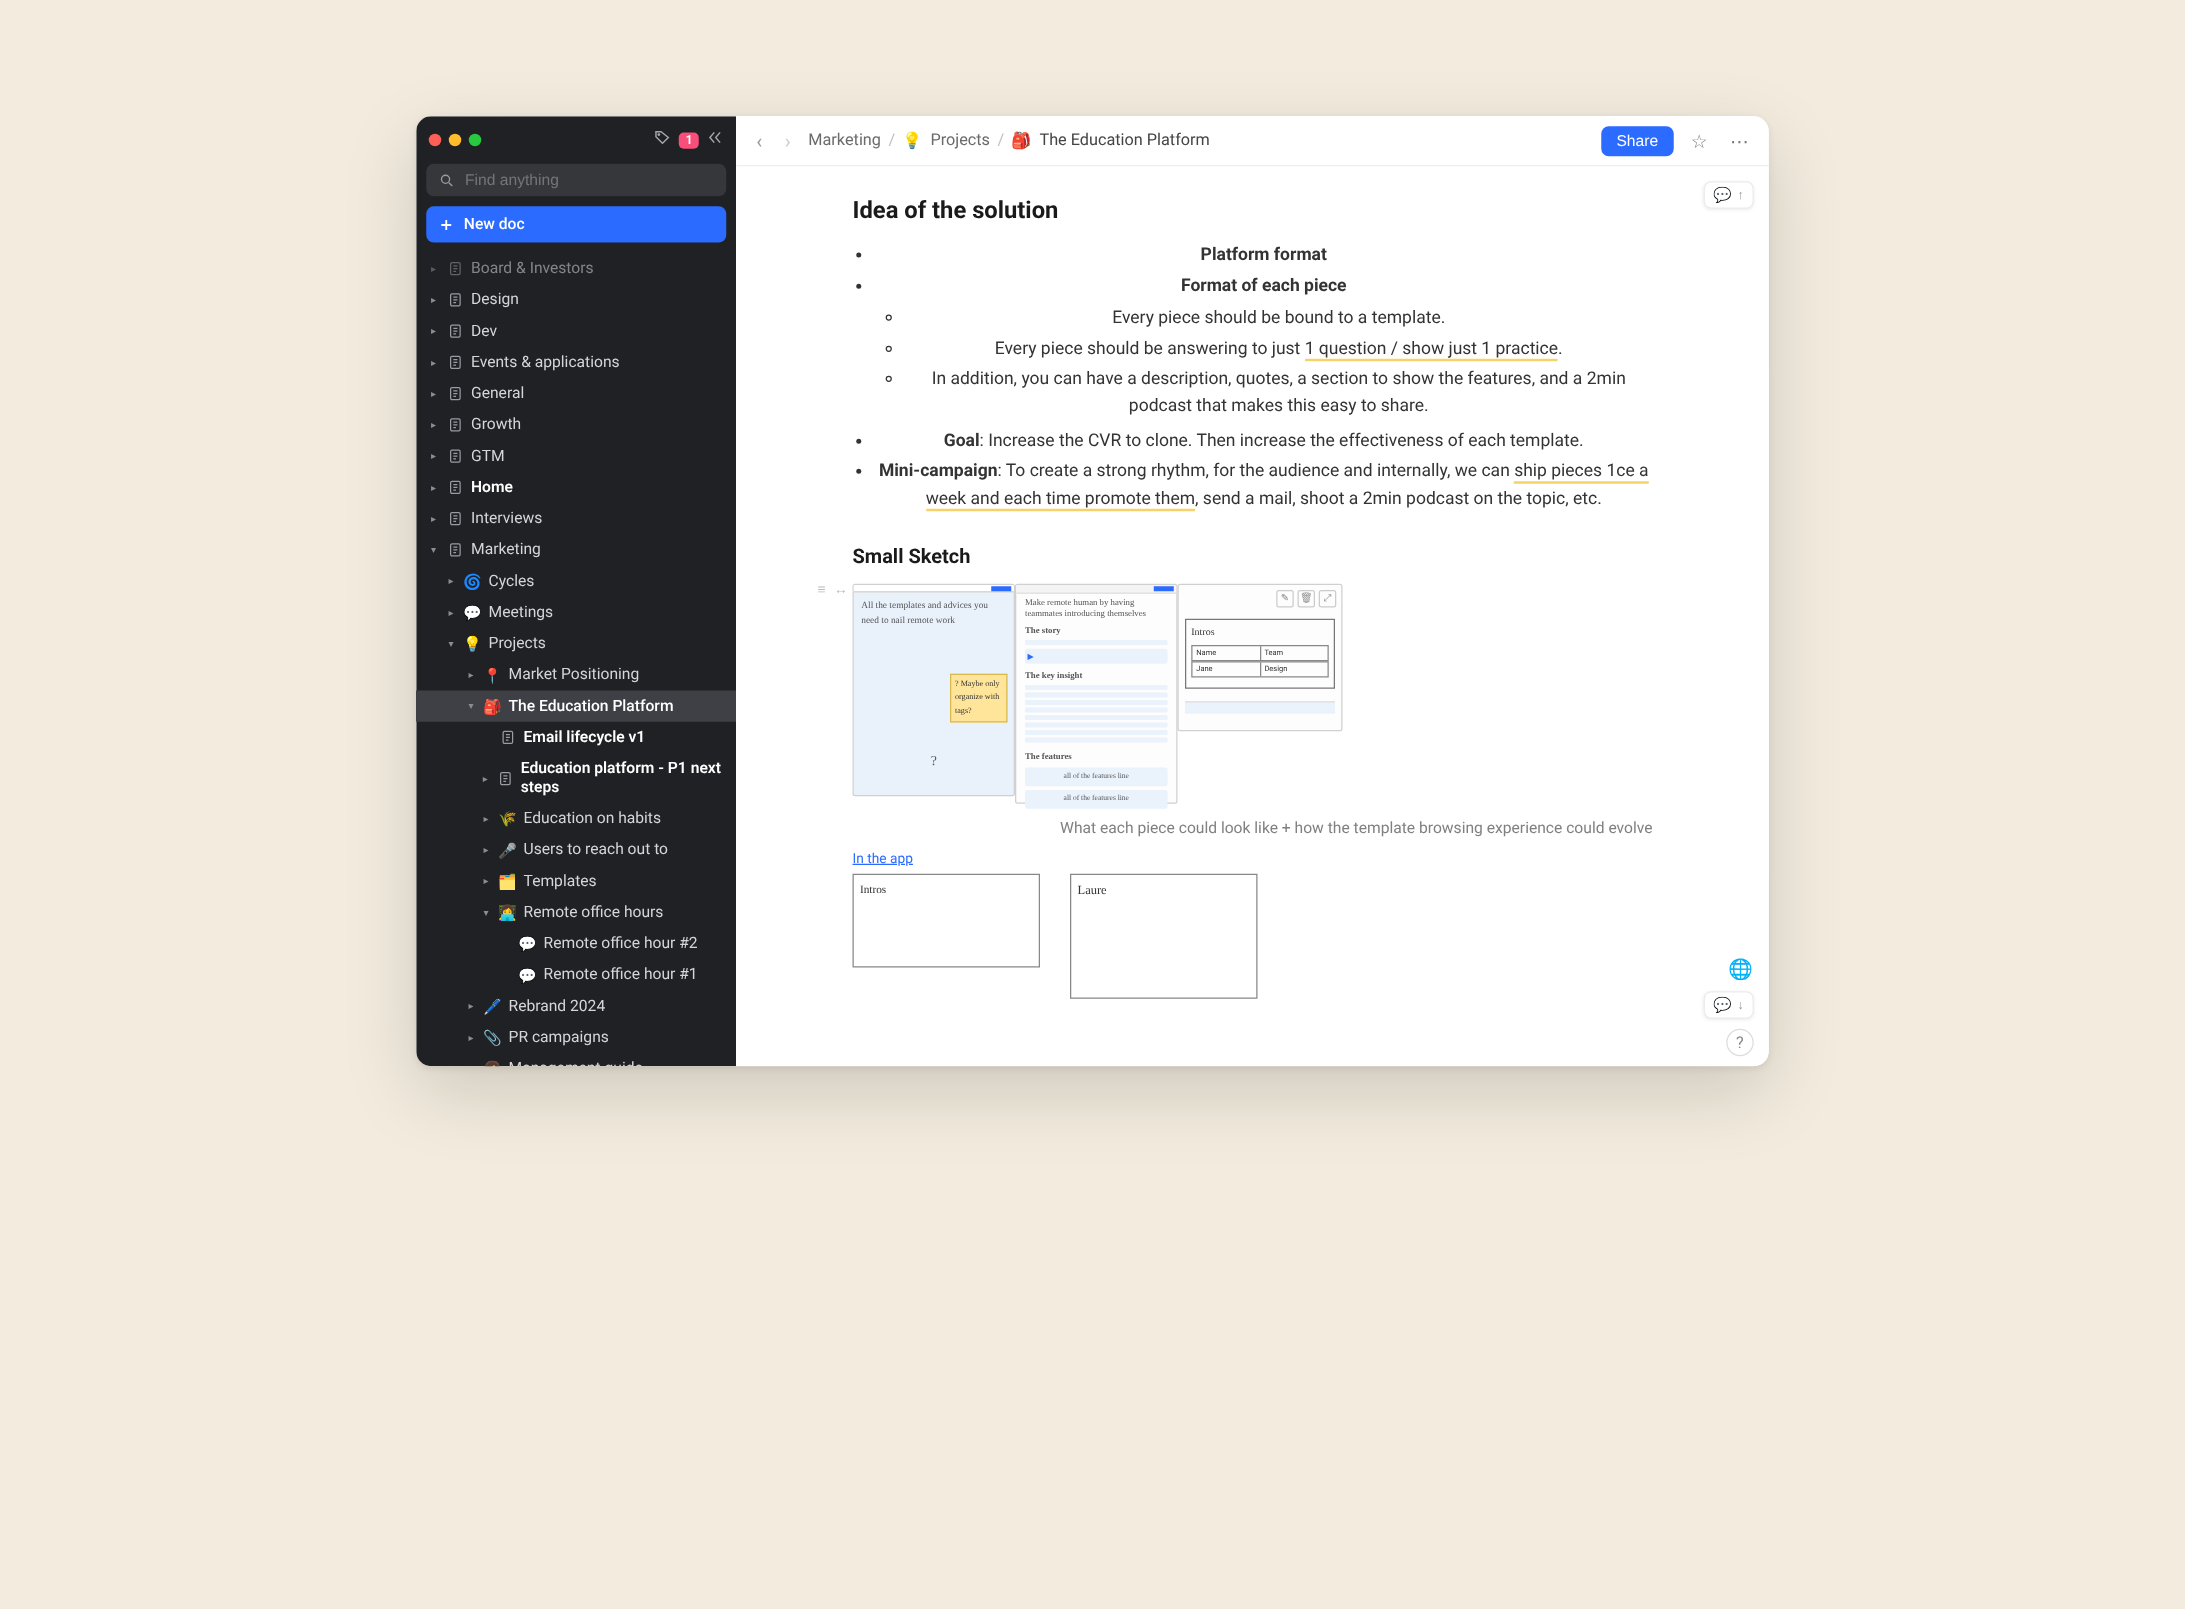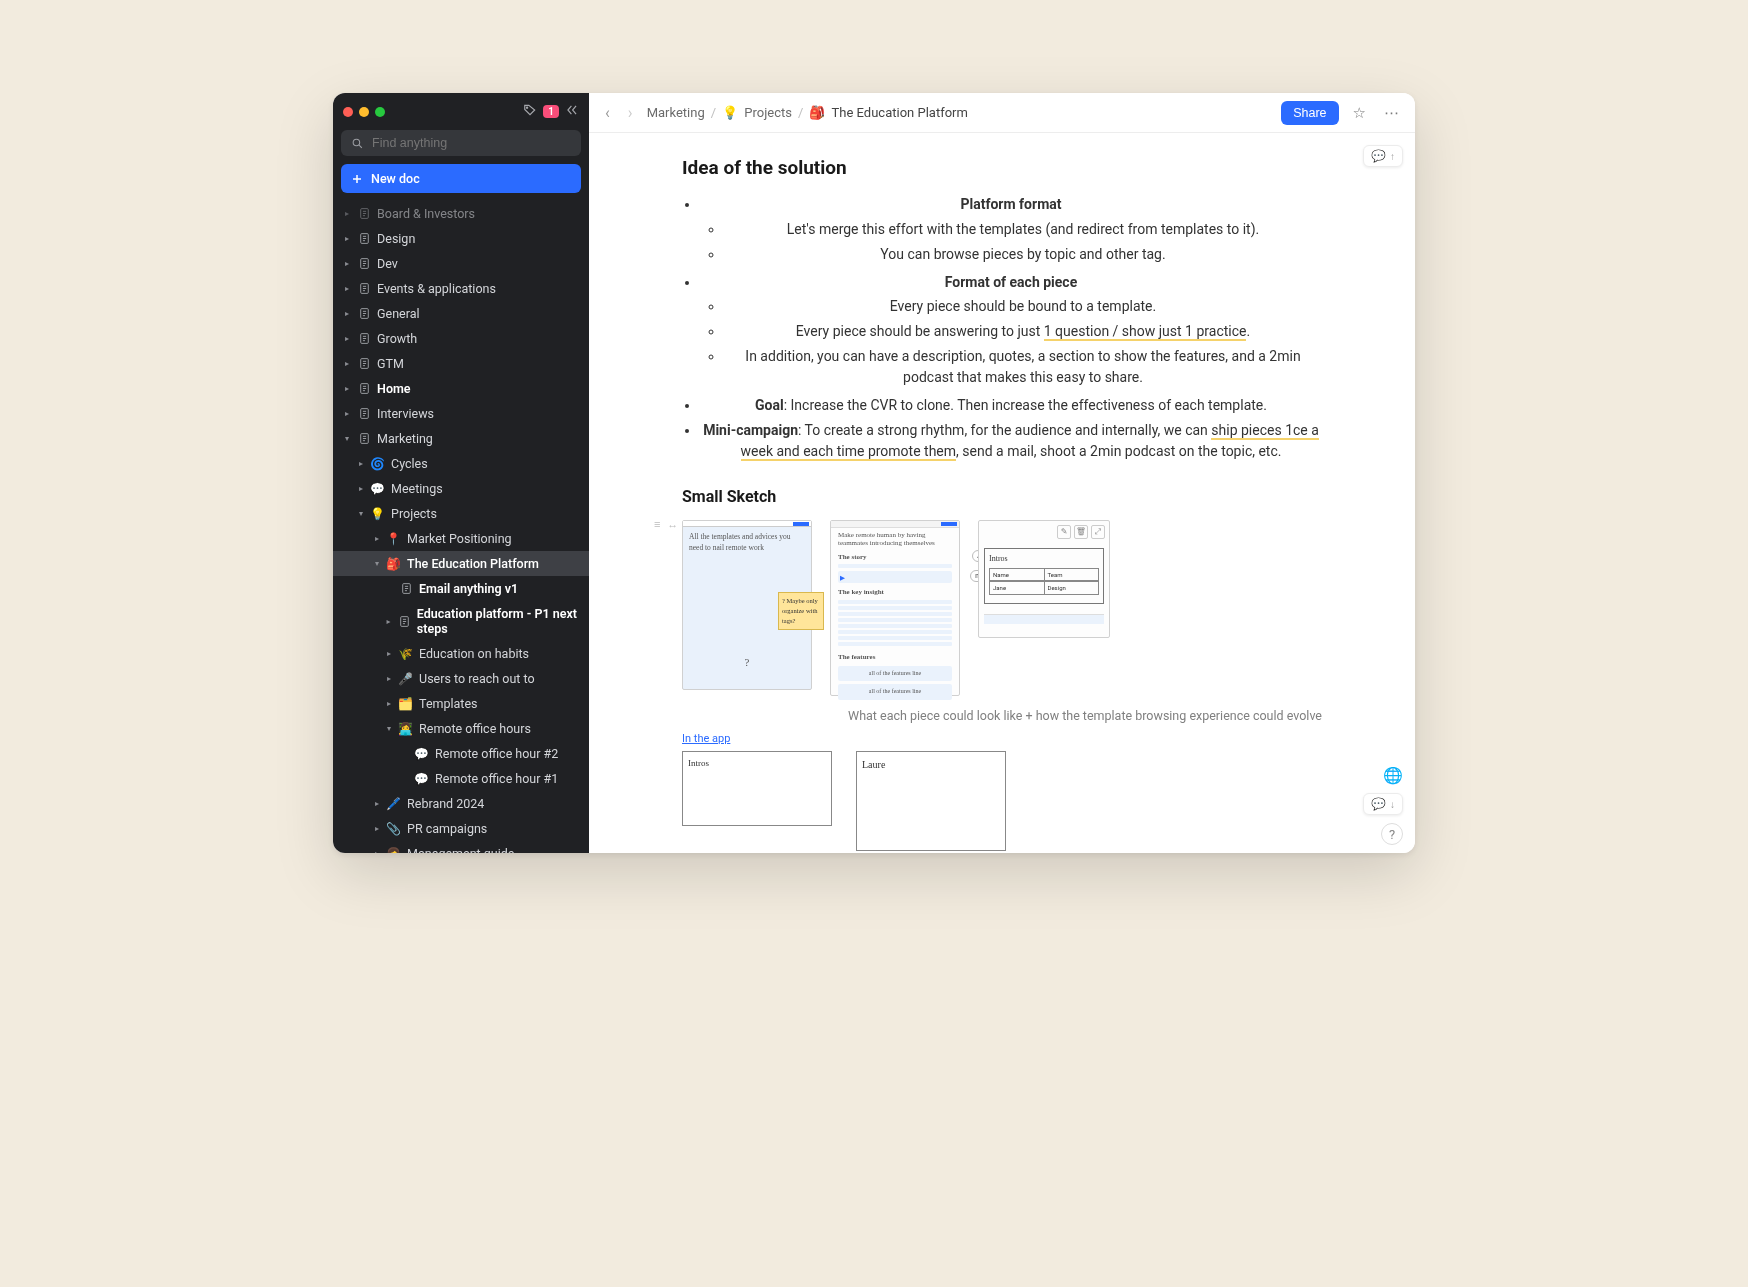--- a/index.html
+++ b/index.html
@@ -109,21 +109,21 @@
   }
   .doc { max-width: 640px; margin: 0 auto 40px; color:#333; font-size:14px; line-height:1.55;}
   h2.title { font-size:19px; color:#1a1a1a; font-weight:700; margin-bottom:12px;}
   h3.subtitle{ font-size:16px; color:#1a1a1a; font-weight:700; margin:22px 0 10px;}
   .doc ul { padding-left:18px; margin-bottom:6px;}
   .doc ul ul { padding-left:24px; }
   .doc li { margin:3px 0;text-align:center; }
   .hl { border-bottom:2px solid #f5d26a; }
   .side-pill { position:absolute; right:12px; background:#fff; border:1px solid #ececec; border-radius:6px; padding:3px 7px; font-size:12px; display:flex; align-items:center; gap:4px; box-shadow:0 1px 3px rgba(0,0,0,.08);}
   .comment-icon{color:#f3a33c;}
-  .sketch-wrap { display:flex; gap:18px; align-items:flex-start; margin-top:6px;}
+  .sketch-wrap { display:flex; align-items:flex-start; margin-top:6px;}
   .sketch1,.sketch2,.sketch3 { border:1px solid #d0d0d0; background:#fdfdfd; border-radius:2px;}
   .sketch1 { width:130px; height:170px; background:#e9f1fb; padding:6px; font-family:"Comic Sans MS",cursive; font-size:7.5px; color:#555; position:relative;}
   .s1bar{height:6px;background:#fff;margin:-6px -6px 4px;border-bottom:1px solid #ccc;position:relative;}
   .s1bar::after{content:"";position:absolute;right:2px;top:1px;width:16px;height:4px;background:#2b6bff;}
   .s1q{position:absolute;bottom:18px;left:50%;transform:translateX(-50%);font-size:11px;}
   .sketch2 { width:130px; height:176px; padding:4px 3px; font-size:6.5px; color:#555; font-family:"Comic Sans MS",cursive;}
   .s2h{height:7px;background:#f4f4f4;border-bottom:1px solid #ddd;margin:-4px -3px 3px;position:relative;}
   .s2h::after{content:"";position:absolute;right:2px;top:1px;width:16px;height:4px;background:#2b6bff;}
   .s2line{margin:2px 4px;height:4px;background:#eaf2fc;border-radius:1px;}
   .s2block{margin:3px 4px;padding:3px;background:#eaf2fc;border-radius:2px;}
@@ -314,21 +314,21 @@
           <span>The Education Platform</span>
         </div>
         <div class="row indent3">
           <span class="caret"></span>
           <span class="pageicon">
             <svg width="13" height="13" viewBox="0 0 24 24" fill="none" stroke="currentColor" stroke-width="1.8">
               <rect x="5" y="3" width="14" height="18" rx="2"></rect>
               <path d="M9 8h6M9 12h6M9 16h4"></path>
             </svg>
           </span>
-          <span class="bold">Email anything v1</span>
+          <span class="bold">Email lifecycle v1</span>
         </div>
         <div class="row indent3">
           <span class="caret">▸</span>
           <span class="pageicon">
             <svg width="13" height="13" viewBox="0 0 24 24" fill="none" stroke="currentColor" stroke-width="1.8">
               <rect x="5" y="3" width="14" height="18" rx="2"></rect>
               <path d="M9 8h6M9 12h6M9 16h4"></path>
             </svg>
           </span>
           <span class="bold">Education platform - P1 next steps</span>
@@ -403,24 +403,20 @@
     <div class="content">
       <div class="side-pill" style="top:12px">
         <span class="comment-icon">💬</span>
         <span style="color:#999;font-size:10px">↑</span>
       </div>
 
       <div class="doc">
         <h2 class="title">Idea of the solution</h2>
         <ul>
           <li><b>Platform format</b>
-            <ul>
-              <li>Let's merge this effort with the templates (and redirect from templates to it).</li>
-              <li>You can browse pieces by topic and other tag.</li>
-            </ul>
           </li>
           <li><b>Format of each piece</b>
             <ul>
               <li>Every piece should be bound to a template.</li>
               <li><span>Every piece should be answering to just </span><span class="hl">1 question / show just 1 practice</span><span>.</span></li>
               <li>In addition, you can have a description, quotes, a section to show the features, and a 2min podcast that makes this easy to share.</li>
             </ul>
           </li>
           <li><b>Goal</b><span>: Increase the CVR to clone. Then increase the effectiveness of each template.</span></li>
           <li><b>Mini-campaign</b><span>: To create a strong rhythm, for the audience and internally, we can </span><span class="hl">ship pieces 1ce a week and each time promote them</span><span>, send a mail, shoot a 2min podcast on the topic, etc.</span></li>

